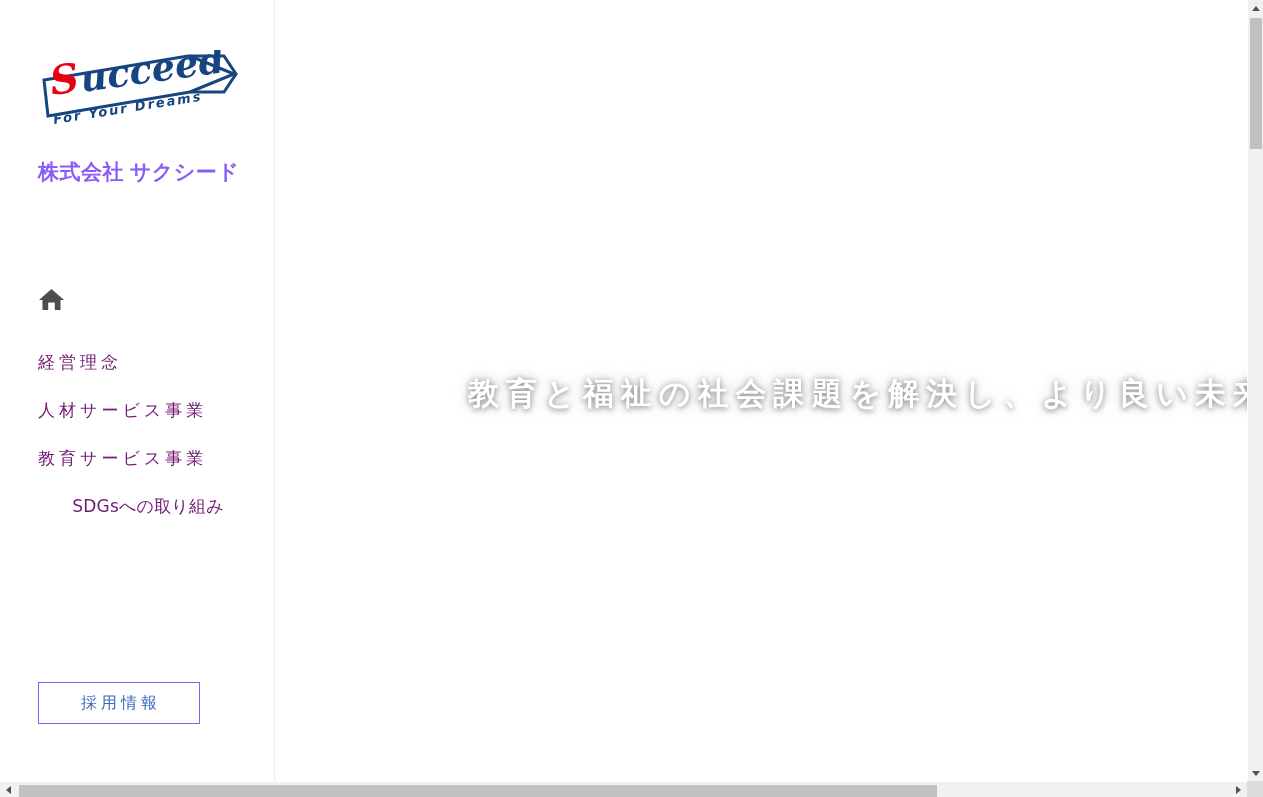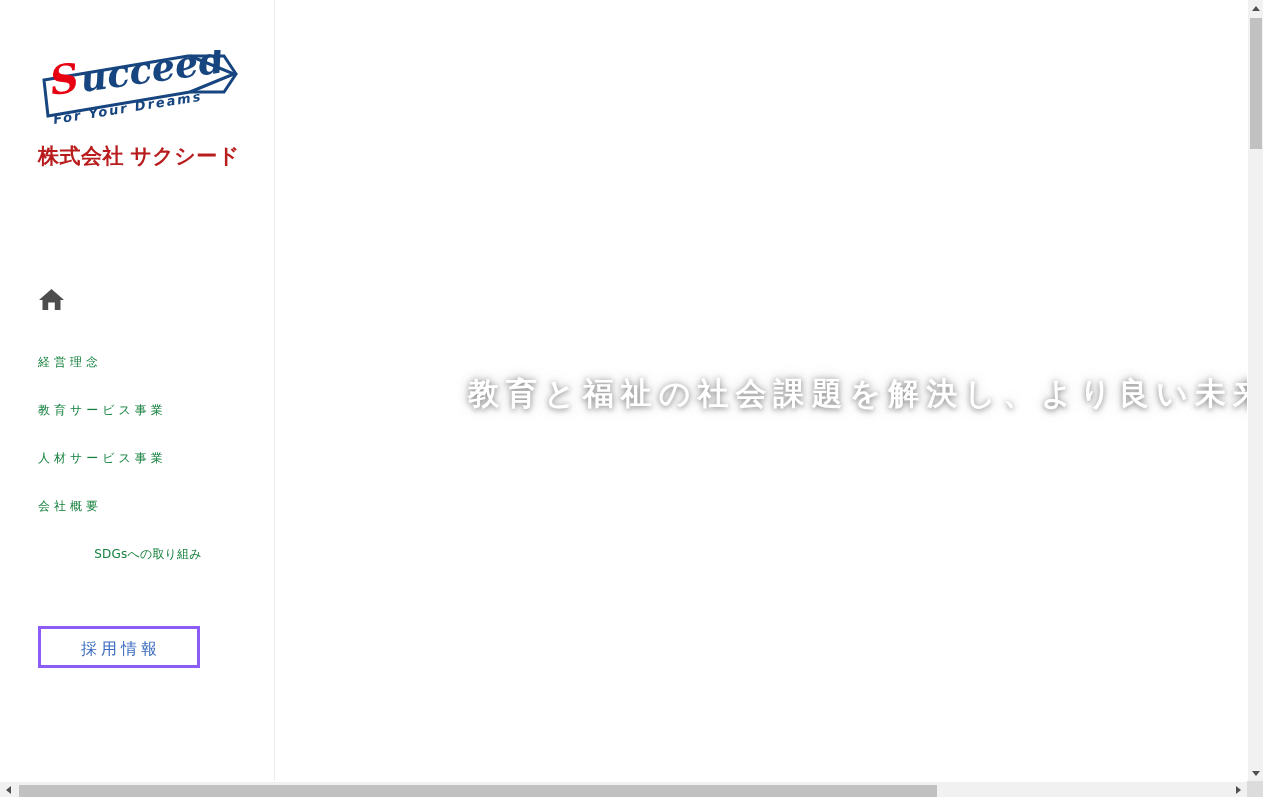--- a/index.html
+++ b/index.html
@@ -50,25 +50,25 @@
     width: 200px;
   }
 
   .logo-mark {
     width: 200px;
     height: 92px;
     display: block;
   }
 
   .company-name {
-    margin-top: 0;
-    font-family: Liberation Sans, sans-serif;
+    margin-top: 16px;
+    font-family: Liberation Serif, serif;
     font-size: 21px;
     font-weight: bold;
-    color: #b91c1c;
+    color: #8b5cf6;
     letter-spacing: 0.5px;
     white-space: nowrap;
   }
 
   .home-icon-wrap {
     position: absolute;
     left: 38px;
     top: 286px;
     width: 27px;
     height: 27px;
@@ -78,43 +78,43 @@
   #nav {
     position: absolute;
     left: 38px;
     top: 338px;
     width: 220px;
   }
 
   .nav-item {
     display: block;
     font-family: "DejaVu Sans", sans-serif;
-    font-size: 12px;
-    color: #15803d;
+    font-size: 17px;
+    color: #701a75;
     letter-spacing: 4px;
     line-height: 48px;
     height: 48px;
     white-space: nowrap;
     text-decoration: none;
     cursor: pointer;
   }
 
   .nav-item.tight {
     letter-spacing: 0.2px;
     text-align: center;
   }
 
   .recruit-button {
     position: absolute;
     left: 38px;
-    top: 626px;
+    top: 682px;
     width: 162px;
     height: 42px;
     box-sizing: border-box;
-    border: 3px solid #8b5cf6;
+    border: 1px solid #8b5cf6;
     background: #ffffff;
     color: #3a6bbf;
     font-family: "DejaVu Sans", sans-serif;
     font-size: 16px;
     letter-spacing: 4px;
     text-align: center;
     line-height: 40px;
     cursor: pointer;
     padding-left: 4px;
     box-sizing: border-box;
@@ -254,23 +254,22 @@
       </div>
 
       <div class="home-icon-wrap">
         <svg width="27" height="27" viewBox="0 0 27 27">
           <path d="M13.5 3 L26 14 L22.5 14 L22.5 24 L16.8 24 L16.8 16.5 L10.2 16.5 L10.2 24 L4.5 24 L4.5 14 L1 14 Z" fill="#4d4d4d"></path>
         </svg>
       </div>
 
       <nav id="nav">
         <a class="nav-item">経営理念</a>
+        <a class="nav-item">人材サービス事業</a>
         <a class="nav-item">教育サービス事業</a>
-        <a class="nav-item">人材サービス事業</a>
-        <a class="nav-item">会社概要</a>
         <a class="nav-item tight">SDGsへの取り組み</a>
       </nav>
 
       <div class="recruit-button">採用情報</div>
 
     </aside>
 
     <section id="hero">
       <h1 class="hero-text">教育と福祉の社会課題を解決し、より良い未来を創造</h1>
     </section>

